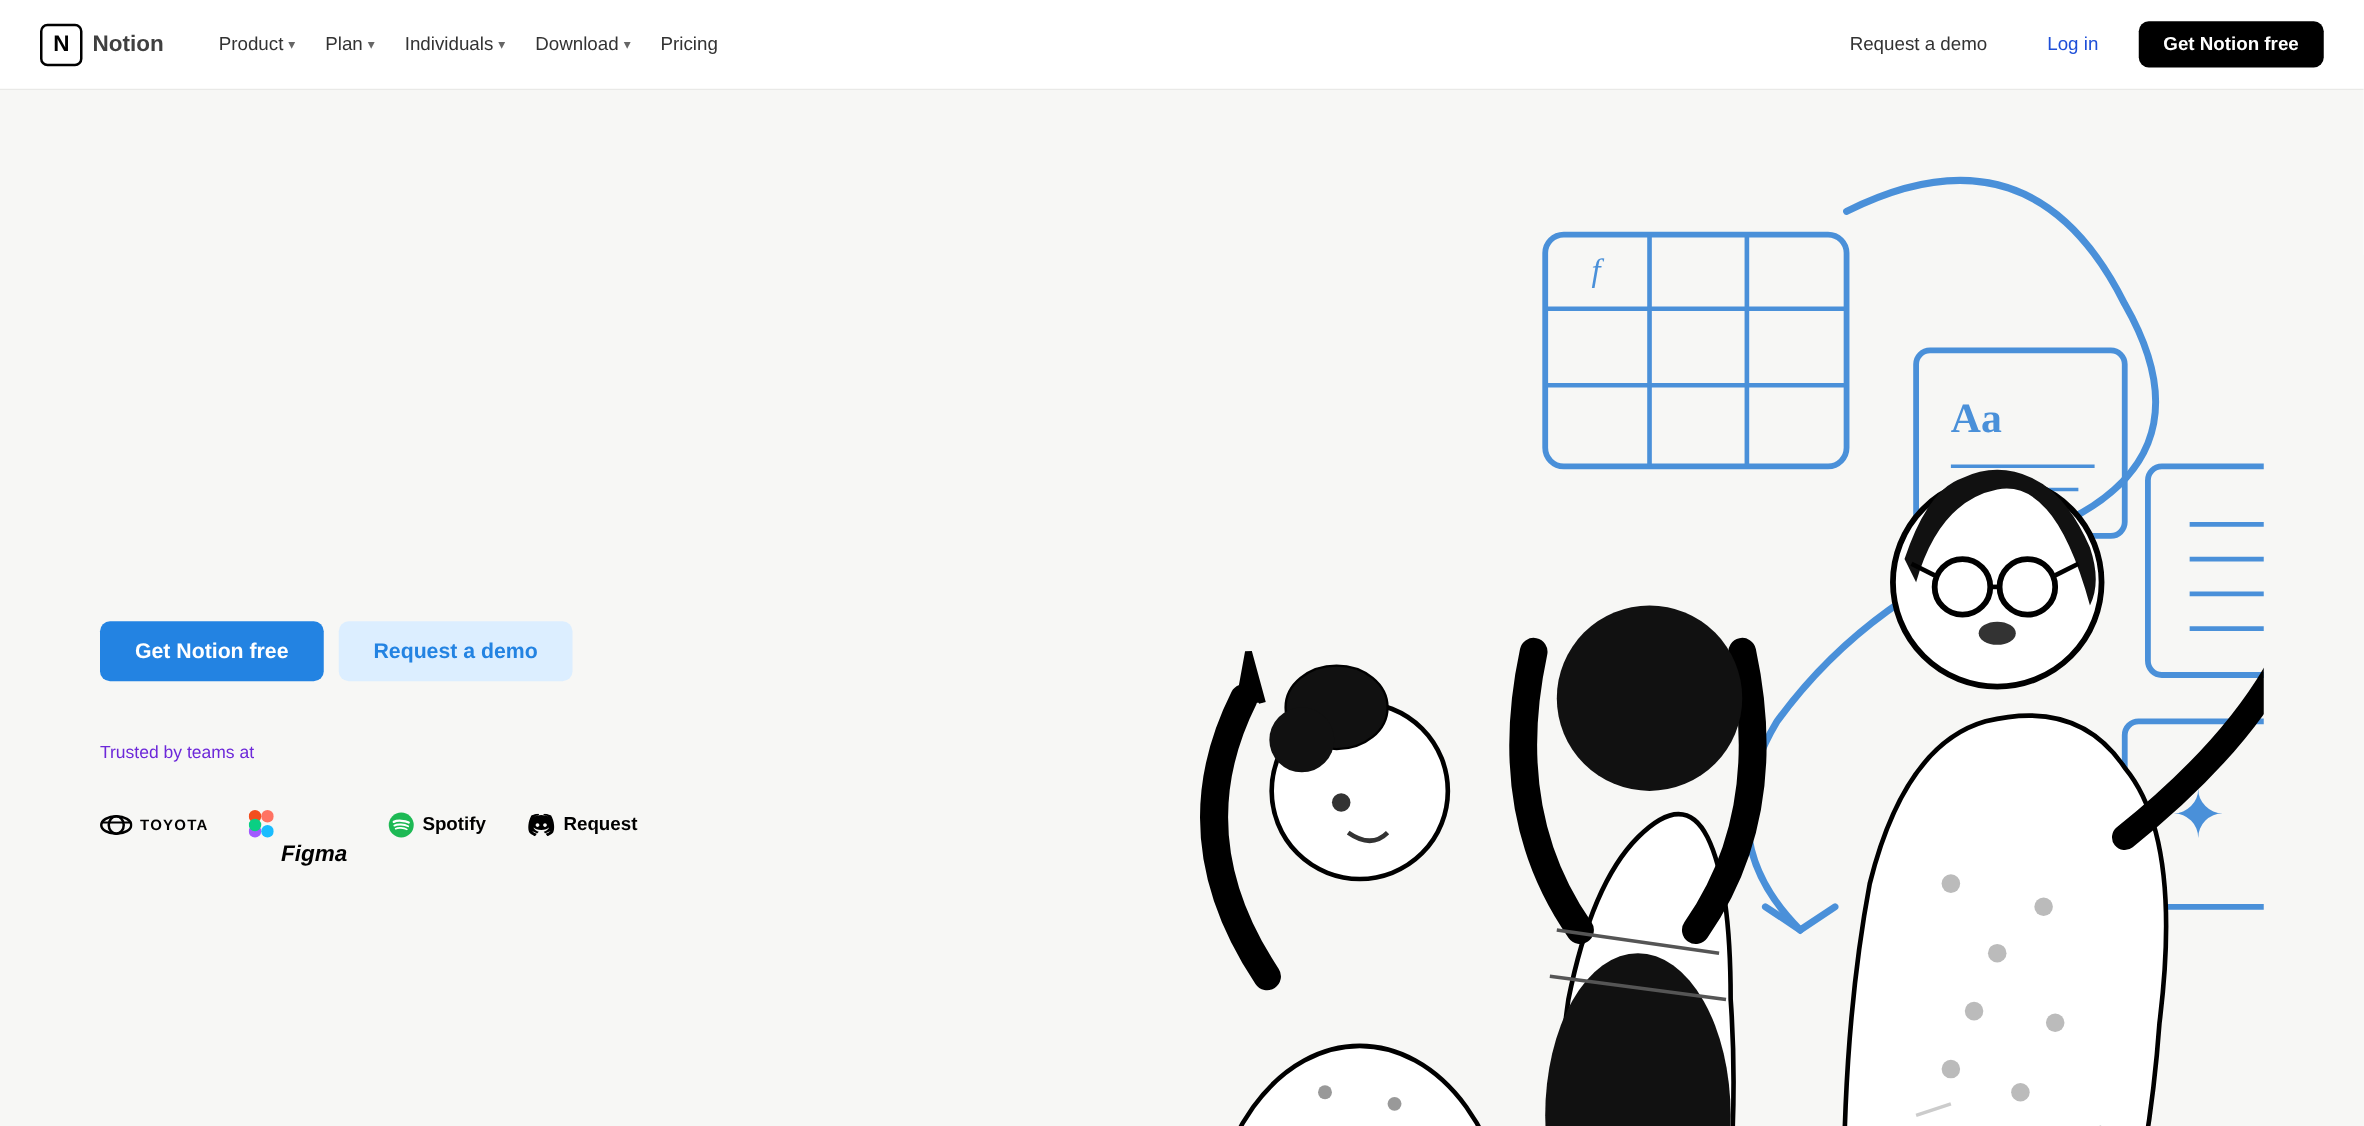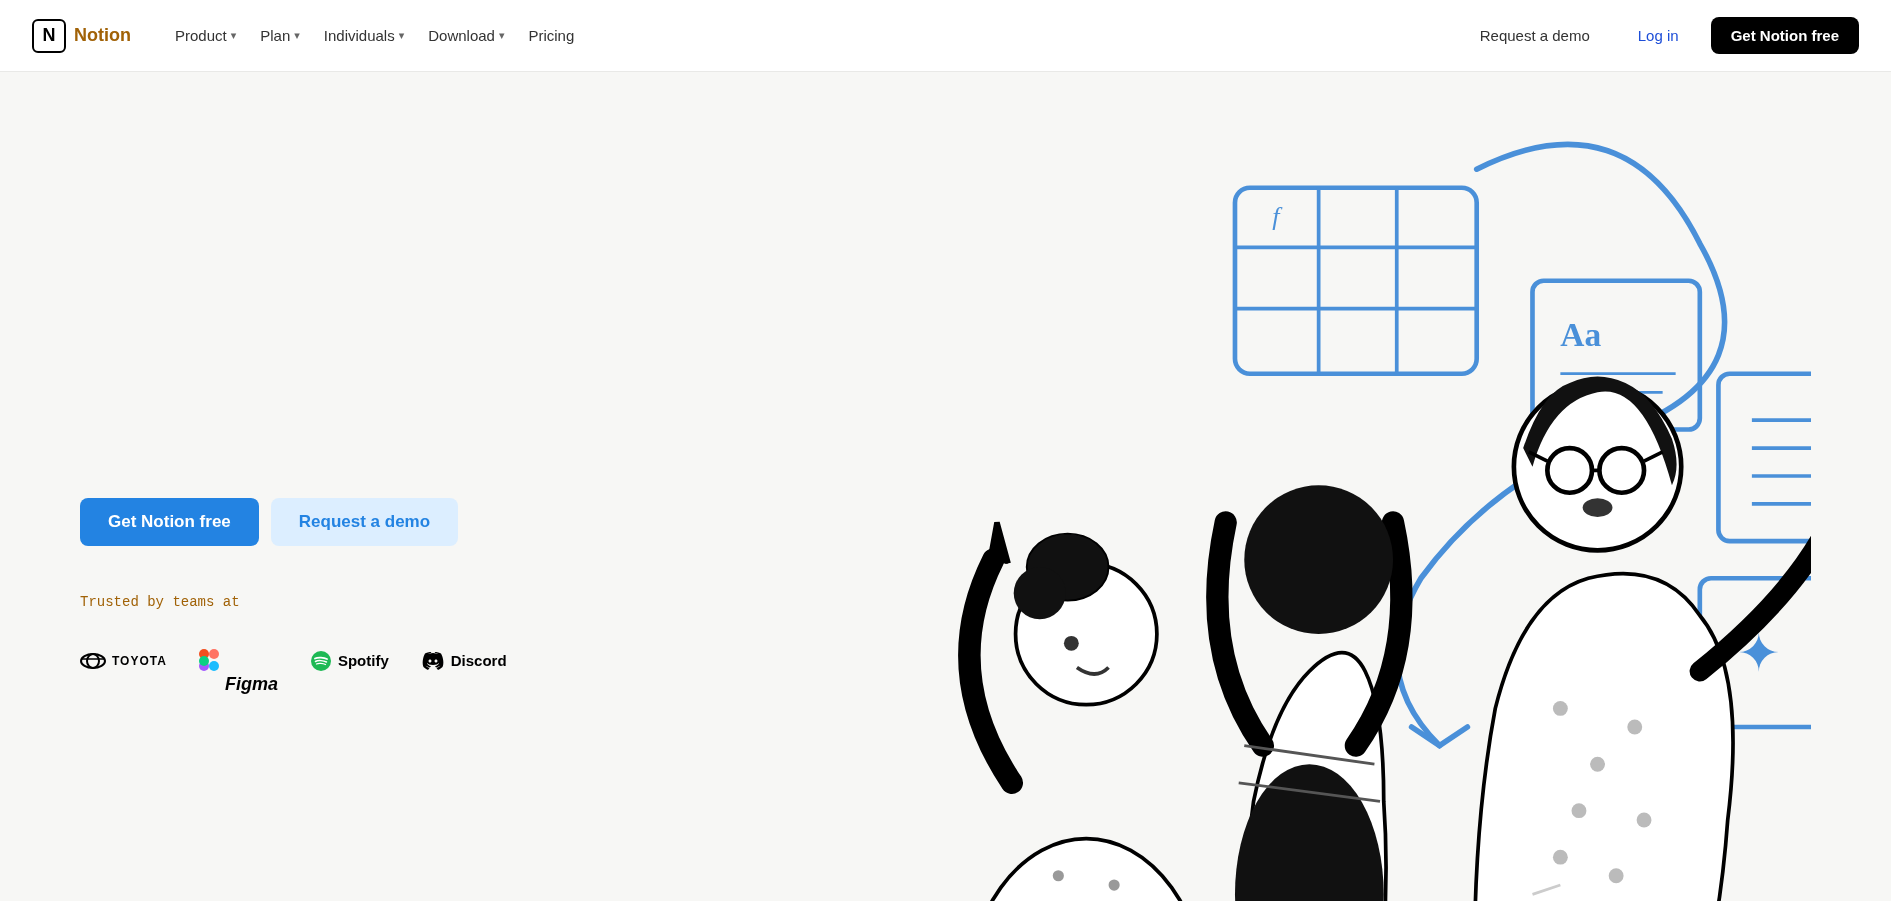--- a/index.html
+++ b/index.html
@@ -10,21 +10,21 @@
       display: flex; align-items: center; justify-content: space-between;
       padding: 0 32px; height: 72px; border-bottom: 1px solid #e9e9e7;
       background: #fff; position: sticky; top: 0; z-index: 100;
     }
     .navbar-left { display: flex; align-items: center; gap: 32px; }
     .brand { display: flex; align-items: center; gap: 8px; text-decoration: none; color: #000; }
     .brand-logo {
       width: 34px; height: 34px; border: 2px solid #000; border-radius: 6px;
       display: flex; align-items: center; justify-content: center; font-size: 18px; font-weight: 900;
     }
-    .brand-name { font-size: 18px; font-weight: 700; color: #a16207; }
+    .brand-name { font-size: 18px; font-weight: 700; color: #404040; }
     .nav-items { display: flex; align-items: center; gap: 0; }
     .nav-item {
       display: flex; align-items: center; gap: 4px; padding: 8px 12px;
       font-size: 15px; font-weight: 500; color: #333; cursor: pointer;
       border-radius: 6px; text-decoration: none; background: none; border: none;
     }
     .chevron { font-size: 11px; color: #666; }
     .navbar-right { display: flex; align-items: center; gap: 16px; }
     .btn-request-demo {
       padding: 8px 16px; font-size: 15px; font-weight: 500; color: #333;
@@ -51,21 +51,21 @@
     .hero-buttons { display: flex; gap: 12px; margin-bottom: 48px; }
     .btn-hero-primary {
       padding: 14px 28px; font-size: 17px; font-weight: 600; color: #fff;
       background: #2383e2; border: none; cursor: pointer; border-radius: 8px;
     }
     .btn-hero-secondary {
       padding: 14px 28px; font-size: 17px; font-weight: 600; color: #2383e2;
       background: #dceeff; border: none; cursor: pointer; border-radius: 8px;
     }
     .trust-section { }
-    .trust-text { font-size: 14px; color: #a16207; margin-bottom: 16px; font-family: Liberation Mono, monospace; }
+    .trust-text { font-size: 14px; color: #6d28d9; margin-bottom: 16px; }
     .trust-logos { display: flex; align-items: center; gap: 32px; flex-wrap: wrap; }
     .trust-logo { display: flex; align-items: center; gap: 6px; font-size: 17px; font-weight: 700; color: #000; }
 
     
     .hero-right {
       flex: 1; display: flex; justify-content: center; align-items: center;
       position: relative; min-height: 480px; margin-left: 40px;
     }
 
     
@@ -148,21 +148,21 @@
             <path d="M5.5 11.5 C8 10, 13.5 10.5, 16.5 12" stroke="#fff" stroke-width="1.5" fill="none" stroke-linecap="round"></path>
             <path d="M6.5 14 C8.5 12.8, 13 13.2, 15.5 14.5" stroke="#fff" stroke-width="1.3" fill="none" stroke-linecap="round"></path>
           </svg>
           <span style="font-size:15px;font-weight:700;">Spotify</span>
         </div>
 
         <div class="trust-logo">
           <svg width="24" height="18" viewBox="0 0 24 18">
             <path d="M20 1.5 C20 1.5 17 0 14 0 L13.7 0.7 C15.5 1 17 1.8 18.5 2.8 C16.3 1.7 14 1 12 1 C10 1 7.7 1.7 5.5 2.8 C7 1.8 8.8 1 10.3 0.7 L10 0 C7 0 4 1.5 4 1.5 C1.5 6 1 12 2.5 15 C4.5 17 7 18 7 18 L8.5 16 C7 15.5 5.5 14.7 4.5 13.5 C5.5 14.2 7 15 9 15.5 C9 15.5 9.5 15 10 14.3 C8.5 14 7 13 6 11.5 L6 11 C7 12 9 13 12 13 C15 13 17 12 18 11 L18 11.5 C17 13 15.5 14 14 14.3 C14.5 15 15 15.5 15 15.5 C17 15 18.5 14.2 19.5 13.5 C18.5 14.7 17 15.5 15.5 16 L17 18 C17 18 19.5 17 21.5 15 C23 12 22.5 6 20 1.5 Z M9 10.5 C8.2 10.5 7.5 9.8 7.5 9 C7.5 8.2 8.2 7.5 9 7.5 C9.8 7.5 10.5 8.2 10.5 9 C10.5 9.8 9.8 10.5 9 10.5 Z M15 10.5 C14.2 10.5 13.5 9.8 13.5 9 C13.5 8.2 14.2 7.5 15 7.5 C15.8 7.5 16.5 8.2 16.5 9 C16.5 9.8 15.8 10.5 15 10.5 Z" fill="#000"></path>
           </svg>
-          <span style="font-size:15px;font-weight:700;">Discord</span>
+          <span style="font-size:15px;font-weight:700;">Request</span>
         </div>
       </div>
     </div>
   </div>
 
   <div class="hero-right">
     <svg class="hero-svg" viewBox="0 0 680 500" xmlns="http://www.w3.org/2000/svg">
 
       <rect x="370" y="30" width="130" height="100" rx="8" fill="none" stroke="#4A90D9" stroke-width="2.5"></rect>
       <line x1="370" y1="62" x2="500" y2="62" stroke="#4A90D9" stroke-width="2"></line>

